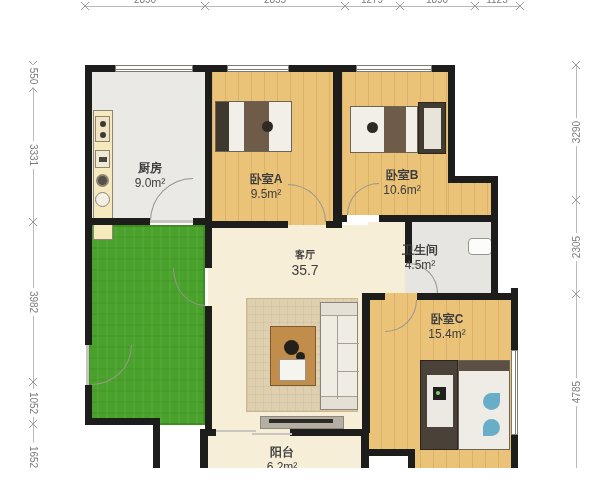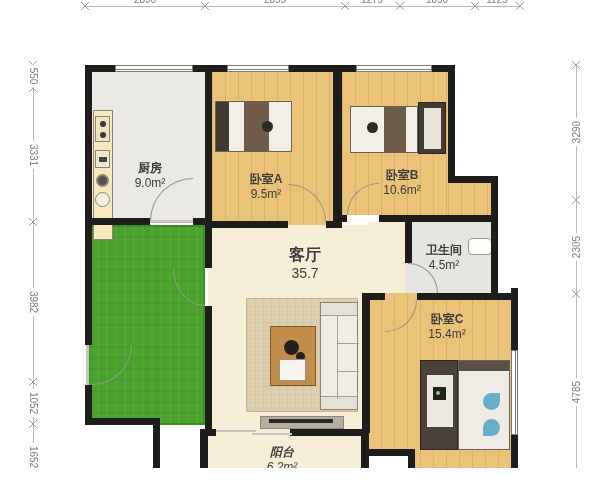--- a/index.html
+++ b/index.html
@@ -17,21 +17,21 @@
          box-shadow:inset 0 0 0 2px rgba(30,90,10,.25);}
   .wall{position:absolute;background:#1d1d1b;}
   .win{position:absolute;background:#fdfdfd;border:1px solid #7e7a74;box-sizing:border-box;}
   .win.h::after{content:"";position:absolute;left:0;right:0;top:50%;height:1px;background:#7e7a74;}
   .win.v::after{content:"";position:absolute;top:0;bottom:0;left:50%;width:1px;background:#7e7a74;}
   .arc{position:absolute;box-sizing:border-box;border:0 solid #9a958d;}
   .doorline{position:absolute;background:#c9c5be;}
   .roomlabel{position:absolute;transform:translate(-50%,-50%);text-align:center;color:#3d3d3d;line-height:1.25;white-space:nowrap;}
   .rname{font-size:12px;font-weight:700;}
   .rarea{font-size:12px;font-weight:400;}
-  .roomlabel.big .rname{font-size:16px;}
+  .roomlabel.big .rname{font-size:10px;}
   .roomlabel.big .rarea{font-size:14px;}
   .furn{position:absolute;box-sizing:border-box;}
   .dimline{position:absolute;background:#b9b9b9;}
   .dim{position:absolute;font-size:10px;color:#7c7c7c;background:#fff;padding:0 3px;transform:translate(-50%,-50%);white-space:nowrap;}
   .dim.rotl{transform:translate(-50%,-50%) rotate(90deg);}
   .dim.rotr{transform:translate(-50%,-50%) rotate(-90deg);}
   .tick{position:absolute;width:8px;height:8px;transform:translate(-50%,-50%);
         background:
           linear-gradient(45deg, transparent 44%, #9a9a9a 44% 56%, transparent 56%),
           linear-gradient(-45deg, transparent 44%, #9a9a9a 44% 56%, transparent 56%);}
@@ -175,33 +175,33 @@
     <div class="rarea">9.0m²</div>
   </div>
   <div class="roomlabel" style="left:266px;top:187px;">
     <div class="rname">卧室A</div>
     <div class="rarea">9.5m²</div>
   </div>
   <div class="roomlabel" style="left:402px;top:183px;">
     <div class="rname">卧室B</div>
     <div class="rarea">10.6m²</div>
   </div>
-  <div class="roomlabel" style="left:444px;top:258px;">
+  <div class="roomlabel" style="left:420px;top:258px;">
     <div class="rname">卫生间</div>
     <div class="rarea">4.5m²</div>
   </div>
   <div class="roomlabel big" style="left:305px;top:264px;">
     <div class="rname">客厅</div>
     <div class="rarea">35.7</div>
   </div>
   <div class="roomlabel" style="left:447px;top:327px;">
     <div class="rname">卧室C</div>
     <div class="rarea">15.4m²</div>
   </div>
-  <div class="roomlabel" style="left:282px;top:460px;font-style:italic;">
+  <div class="roomlabel" style="left:282px;top:460px;">
     <div class="rname">阳台</div>
     <div class="rarea">6.2m²</div>
   </div>
 
   <div class="dimline" style="left:85px;top:6px;width:435px;height:1px;"></div>
   <span class="tick" style="left:85px;top:6px;"></span>
   <span class="tick" style="left:205px;top:6px;"></span>
   <span class="tick" style="left:345px;top:6px;"></span>
   <span class="tick" style="left:400px;top:6px;"></span>
   <span class="tick" style="left:475px;top:6px;"></span>

